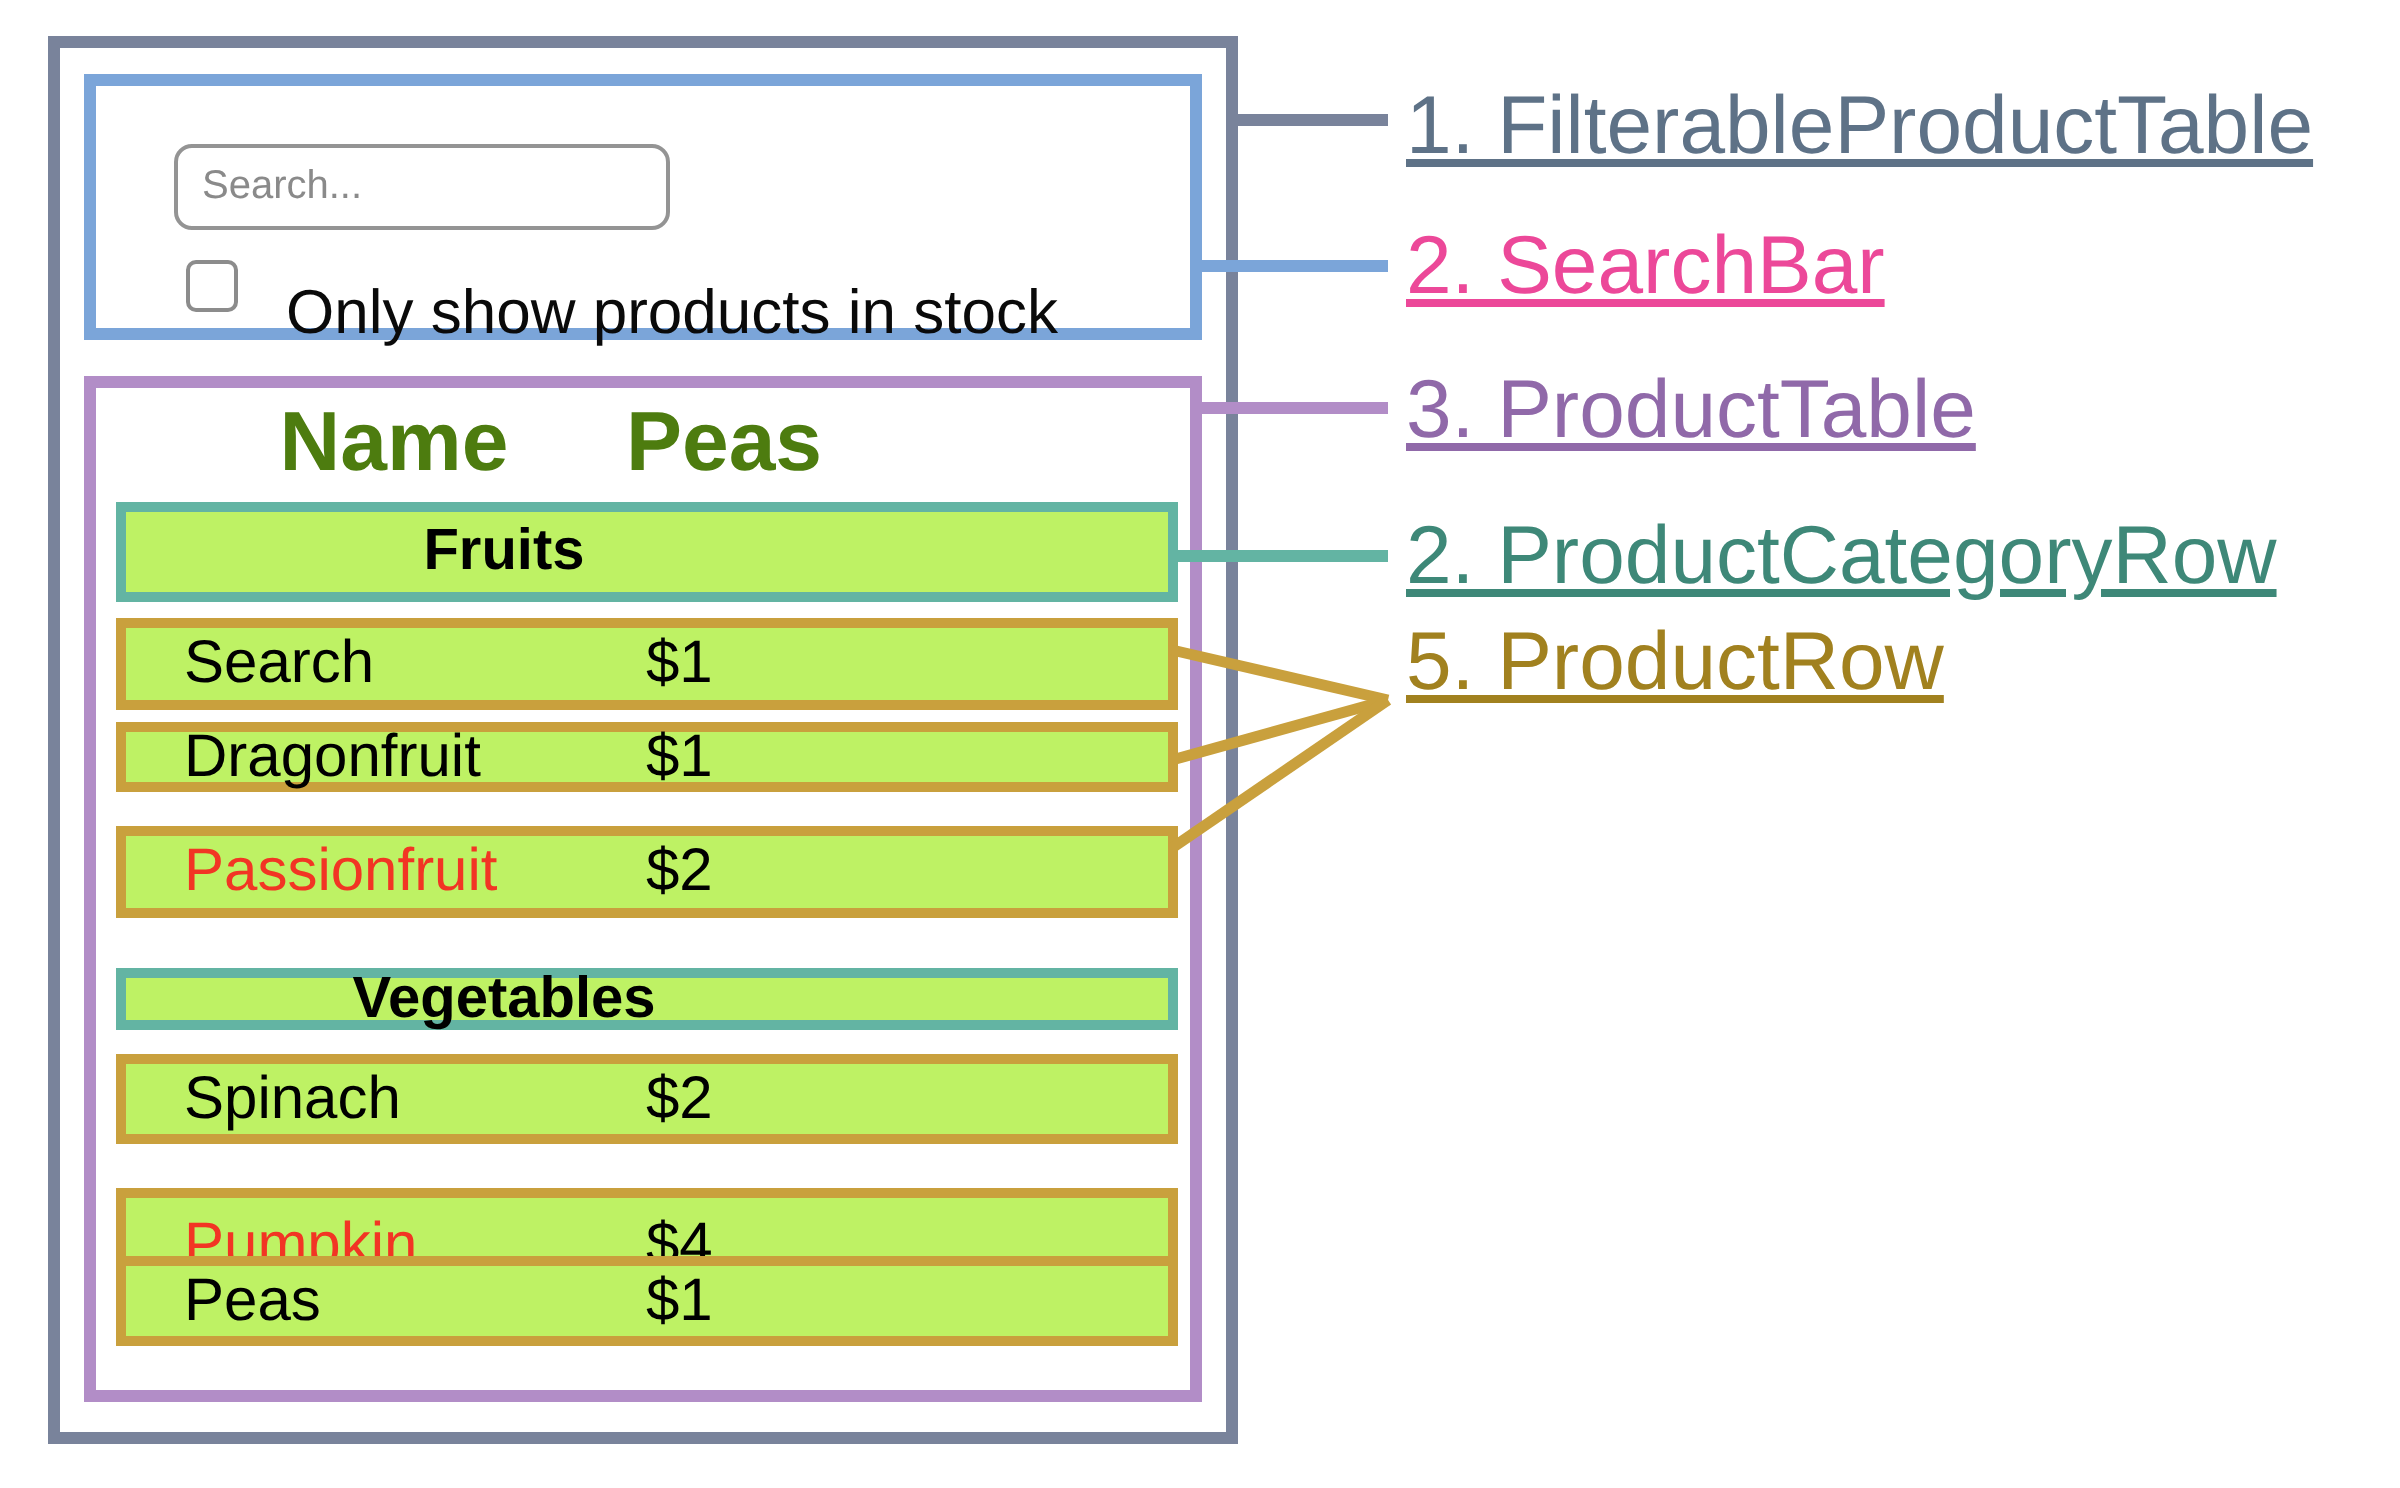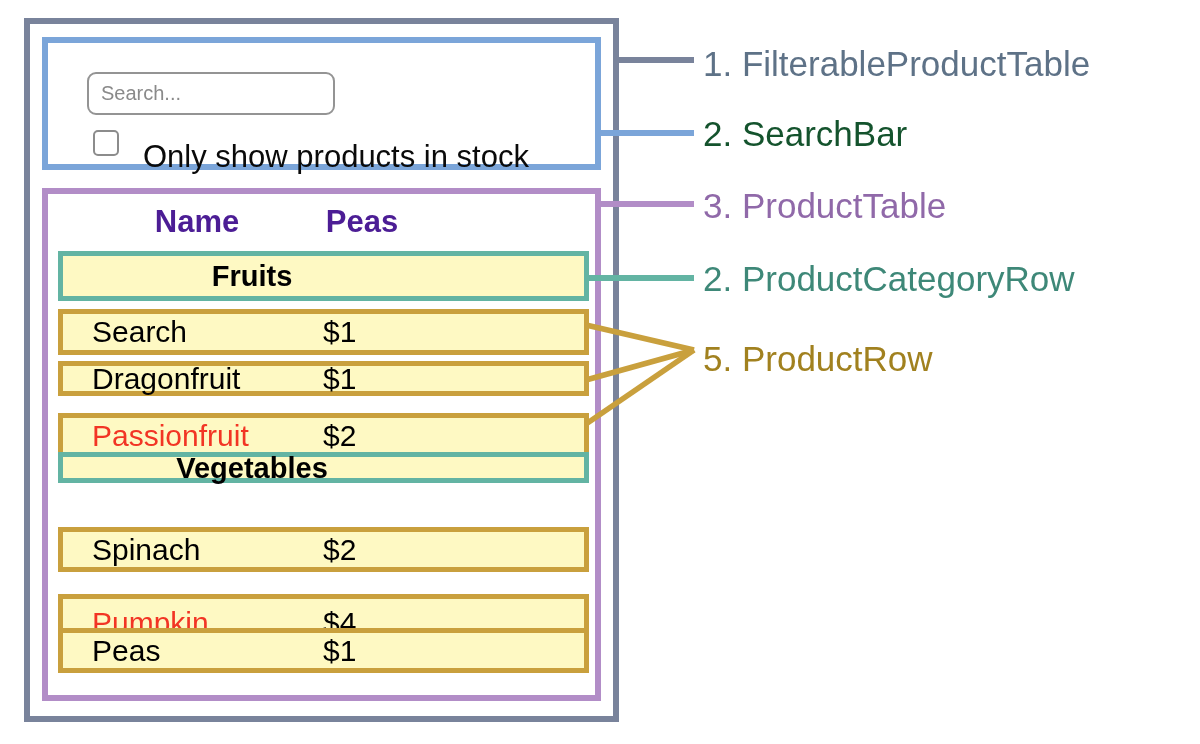--- a/index.html
+++ b/index.html
@@ -22,48 +22,48 @@
     position:absolute;left:93px;top:130px;width:26px;height:26px;box-sizing:border-box;
     border:2.5px solid #8C8C8C;border-radius:5px;background:#fff;
   }
   .checkbox-label{
     position:absolute;left:143px;top:144px;transform:translateY(-50%);
     font-size:31px;color:#0a0a0a;white-space:nowrap;line-height:1;margin-top:12px;
   }
 
   .col-header{
     position:absolute;top:221px;transform:translate(-50%,-50%);
-    font-size:31px;font-weight:bold;color:#4c1d95;line-height:1;white-space:nowrap;text-align:center;
+    font-size:42px;font-weight:bold;color:#4d7c0f;line-height:1;white-space:nowrap;text-align:center;
   }
   .col-header.name{left:197px;}
   .col-header.price{left:362px;}
 
-  .row{position:absolute;left:58px;width:531px;box-sizing:border-box;background:#fef9c3;}
+  .row{position:absolute;left:58px;width:531px;box-sizing:border-box;background:#bef264;}
   .category-row{border:5px solid #63B4A3;}
   .product-row{border:5px solid #C9A03D;}
   .category-label{
     position:absolute;left:189px;top:50%;transform:translate(-50%,-50%);
     font-size:29px;font-weight:bold;color:#000;line-height:1;white-space:nowrap;
   }
   .cell{position:absolute;top:50%;transform:translateY(-50%);font-size:30px;color:#000;line-height:1;white-space:nowrap;}
   .cell.name{left:29px;}
   .cell.price{left:260px;}
   .cell.out-of-stock{color:#F23524;}
 
   .connector-layer{position:absolute;left:0;top:0;width:1200px;height:744px;pointer-events:none;z-index:5;}
 
   .legend-label{
     position:absolute;left:703px;transform:translateY(-50%);
-    font-size:35px;line-height:1;white-space:nowrap;z-index:6;
+    font-size:41px;line-height:1;white-space:nowrap;z-index:6;text-decoration:underline;
   }
   .legend-1{top:63px;color:#5E7287;}
-  .legend-2{top:133px;color:#14532d;text-align:right;}
+  .legend-2{top:133px;color:#ec4899;text-align:right;}
   .legend-3{top:205px;color:#9069A9;}
   .legend-4{top:278px;color:#3E8878;}
-  .legend-5{top:358px;color:#A1811F;}
+  .legend-5{top:331px;color:#A1811F;}
 </style>
 </head>
 <body>
 
 <div class="stage">
 
   <div class="box outer-box"></div>
 
   <div class="box searchbar-box"></div>
   <input class="search-input" type="text" placeholder="Search..." style="">
@@ -84,21 +84,21 @@
   </div>
   <div class="row product-row" style="top:361px;height:35px">
     <span class="cell name">Dragonfruit</span>
     <span class="cell price">$1</span>
   </div>
   <div class="row product-row" style="top:413px;height:46px">
     <span class="cell name out-of-stock">Passionfruit</span>
     <span class="cell price">$2</span>
   </div>
 
-  <div class="row category-row" style="top:452px;height:31px">
+  <div class="row category-row" style="top:484px;height:31px">
     <span class="category-label">Vegetables</span>
   </div>
 
   <div class="row product-row" style="top:527px;height:45px">
     <span class="cell name">Spinach</span>
     <span class="cell price">$2</span>
   </div>
   <div class="row product-row" style="top:594px;height:58px">
     <span class="cell name out-of-stock">Pumpkin</span>
     <span class="cell price">$4</span>

